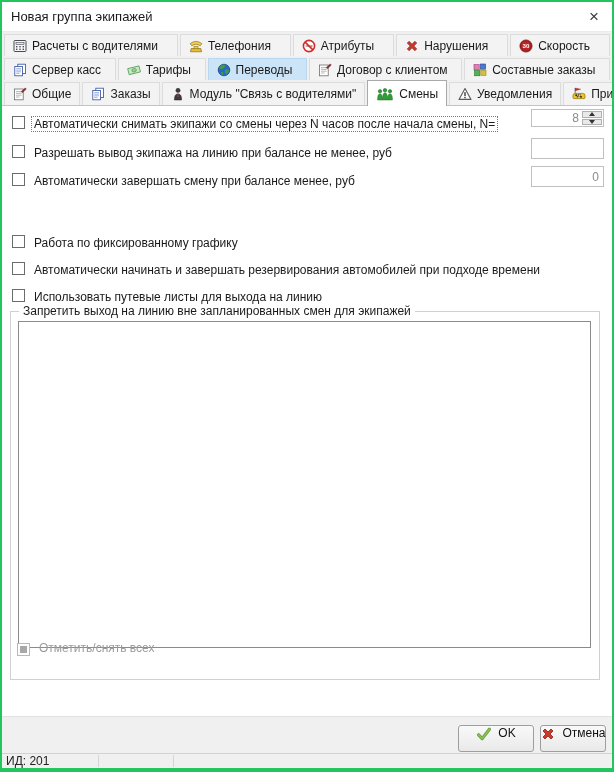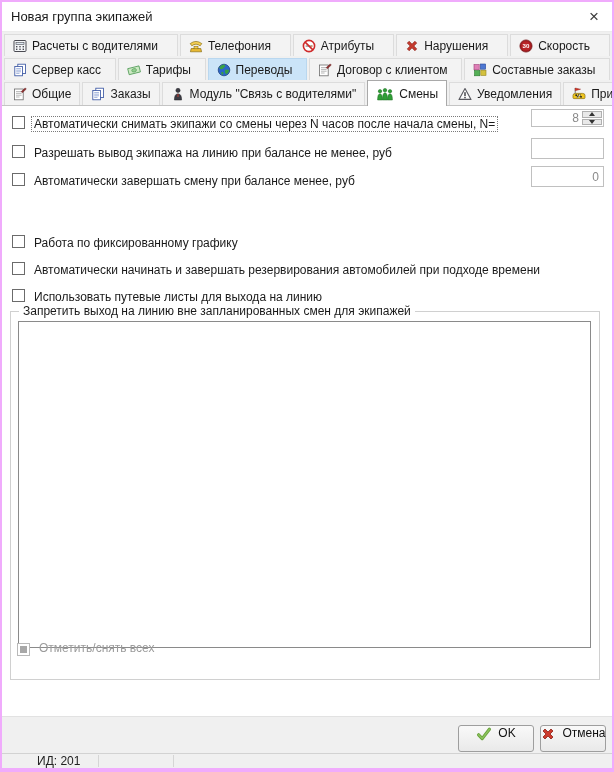--- a/index.html
+++ b/index.html
@@ -1,19 +1,19 @@
 <!DOCTYPE html>
 <html><head>
 <meta charset="utf-8">
 <style>
   * { margin:0; padding:0; box-sizing:border-box; }
   html,body { width:614px; height:772px; }
   body { font-family:"Liberation Sans", sans-serif; font-size:12px; color:#1a1a1a; background:#000; }
 
-  .frame { position:relative; width:614px; height:772px; background:#f0abfc; }
+  .frame { position:relative; width:614px; height:772px; background:#22c55e; }
   .win { position:absolute; left:2px; top:2px; width:610px; height:766px; background:#fff; overflow:hidden; }
 
   
   .titlebar { position:absolute; left:0; top:0; width:610px; height:30px; background:#fff; border-bottom:1px solid #ececec; }
   .title { position:absolute; left:9px; top:0; line-height:30px; font-size:13px; color:#1a1a1a; }
   .closebtn { position:absolute; right:6px; top:3px; width:24px; height:24px; display:flex; align-items:center; justify-content:center; font-size:17px; color:#3c3c3c; cursor:default; }
 
   
   .tabstrip { position:absolute; left:0; top:30px; width:610px; height:74px; background:#f0f0f0; }
   .tabrow { display:flex; width:100%; height:24px; align-items:stretch; padding:0 1px; }
@@ -52,21 +52,21 @@
   .checkall { position:absolute; left:6px; top:328px; display:flex; align-items:flex-end; }
 
   
   .buttonbar { position:absolute; left:0; top:714px; width:610px; height:37px; background:#f0f0f0; border-top:1px solid #e2e2e2; }
   .btn { position:absolute; top:8px; height:27px; display:flex; align-items:flex-start; justify-content:center; gap:6px;
          background:linear-gradient(#f9f9f9,#e9e9e9); border:1px solid #9e9e9e; border-radius:3px; font-size:12px; color:#111; cursor:default; }
   .btn.ok { left:456px; width:76px; }
   .btn.cancel { left:538px; width:66px; }
 
   .statusbar { position:absolute; left:0; top:751px; width:610px; height:15px; background:#f0f0f0; border-top:1px solid #d2d2d2; }
-  .statustext { position:absolute; left:4px; top:0; line-height:14px; font-size:12px; color:#222;margin-left:31px; }
+  .statustext { position:absolute; left:4px; top:0; line-height:14px; font-size:12px; color:#222; }
   .statussep { position:absolute; top:1px; bottom:1px; width:1px; background:#d5d5d5; }
 </style>
 </head>
 <body>
 
 <div class="frame">
 <div class="win">
 
   <div class="titlebar">
     <span class="title">Новая группа экипажей</span>

